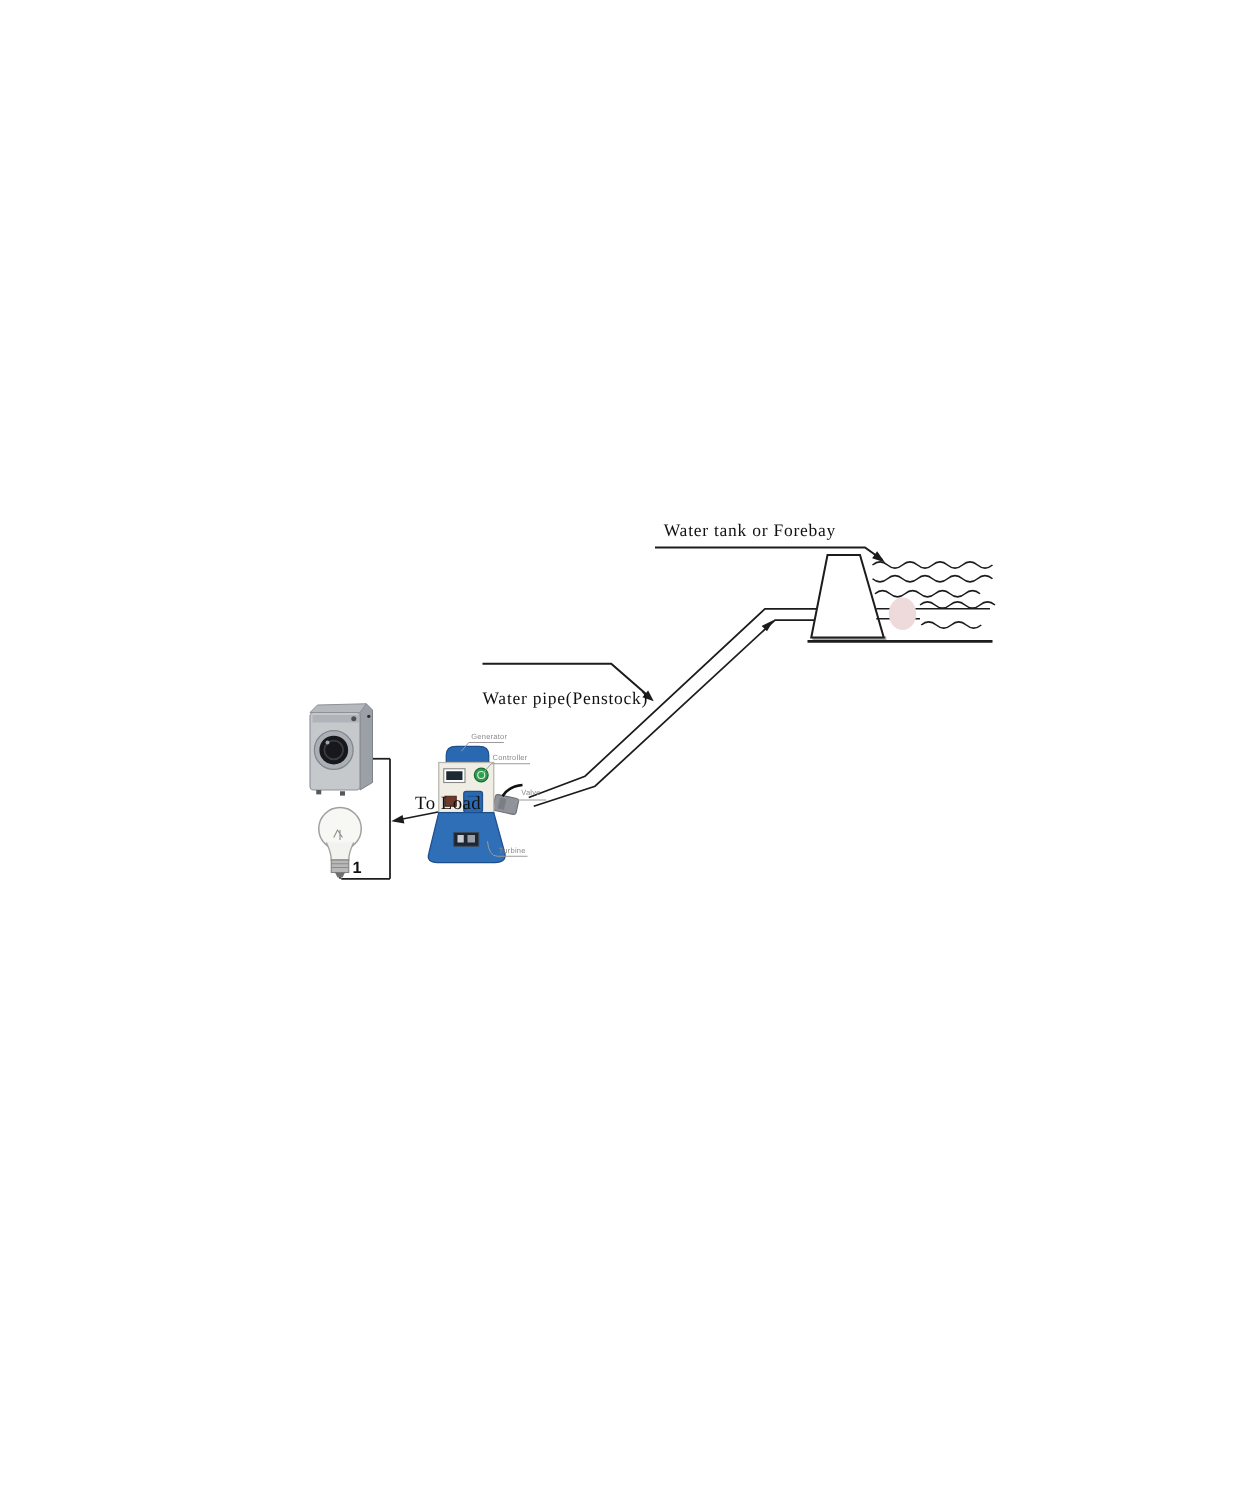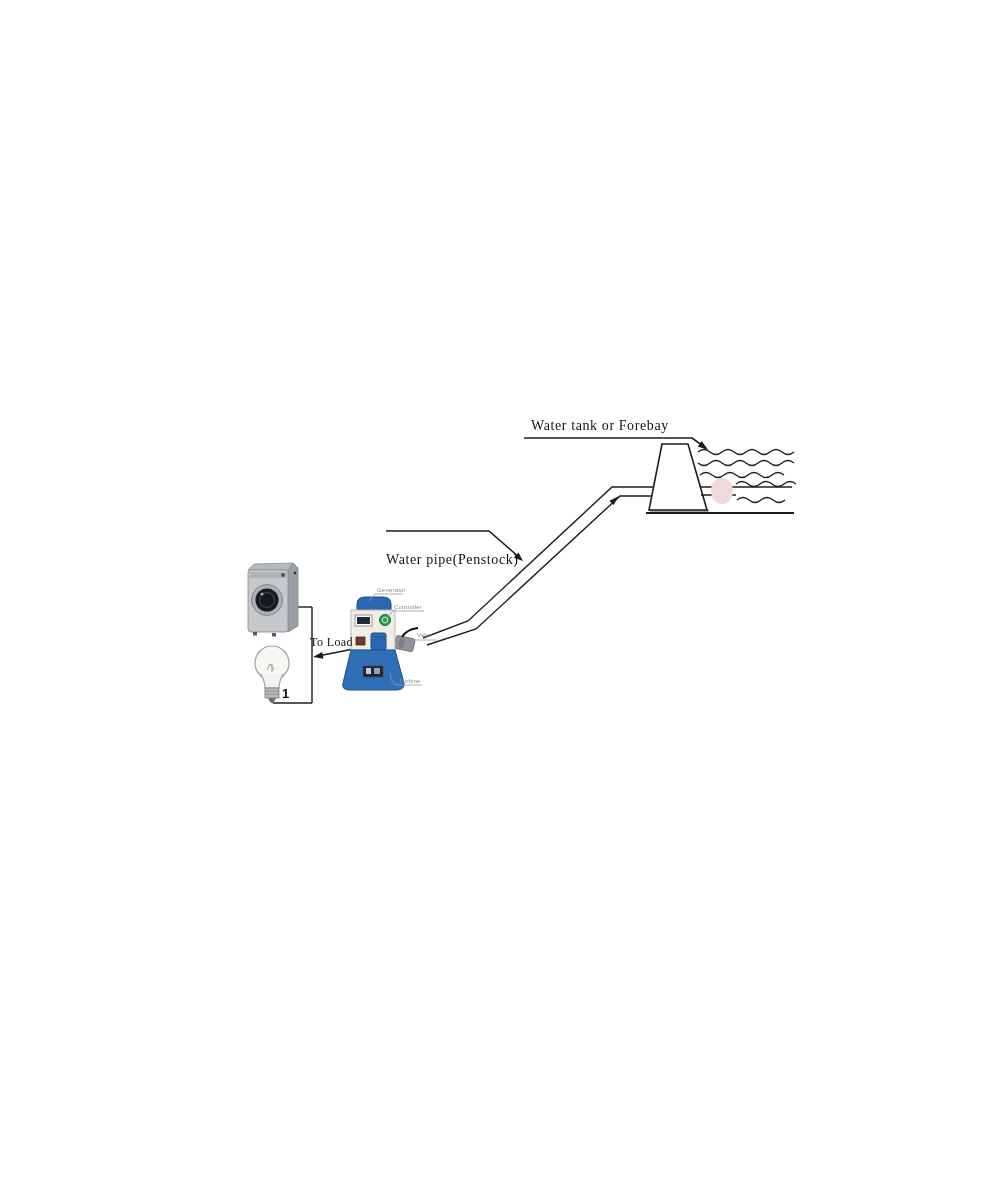--- a/index.html
+++ b/index.html
@@ -6,21 +6,21 @@
   #canvas{
     position:relative;
     width:1000px;height:1044px;
     background:#ffffff;
     overflow:hidden;
     font-family:"Liberation Serif","DejaVu Serif",serif;
   }
   #diagram-svg{position:absolute;left:0;top:0;}
   .lbl{position:absolute;color:#111;white-space:nowrap;}
   .lbl-main{font-size:14px;letter-spacing:0.6px;}
-  .lbl-mid{font-size:12px;letter-spacing:0.4px;}
+  .lbl-mid{font-size:15px;letter-spacing:0.4px;margin-left:22px;}
   .lbl-num{font-family:"Liberation Sans","DejaVu Sans",sans-serif;font-weight:bold;font-size:13px;}
   .lbl-tiny{
     font-family:"Liberation Sans","DejaVu Sans",sans-serif;
     font-size:6px;color:#8a8a8a;letter-spacing:0.2px;
   }
 </style>
 </head>
 <body>
 
 <div id="canvas">

